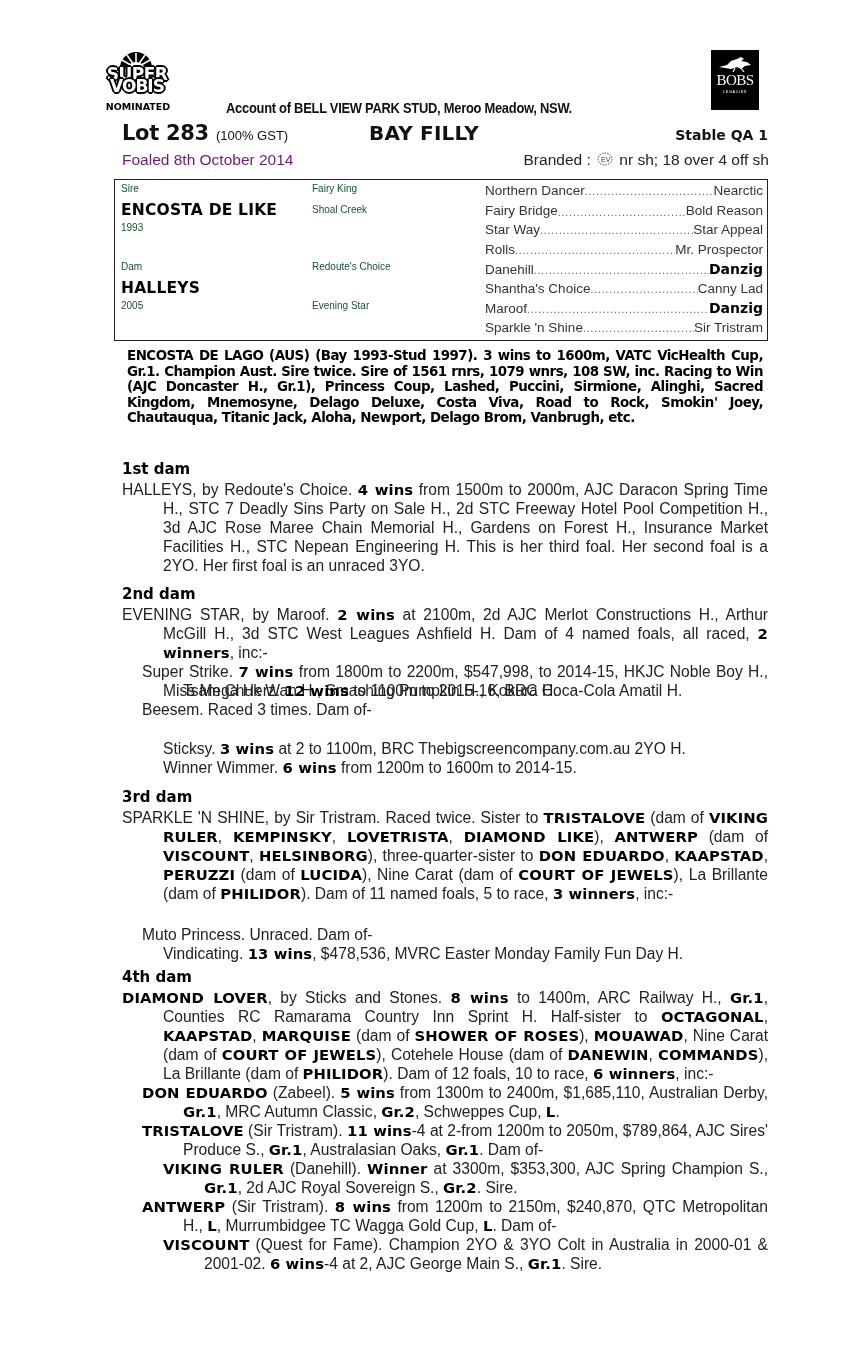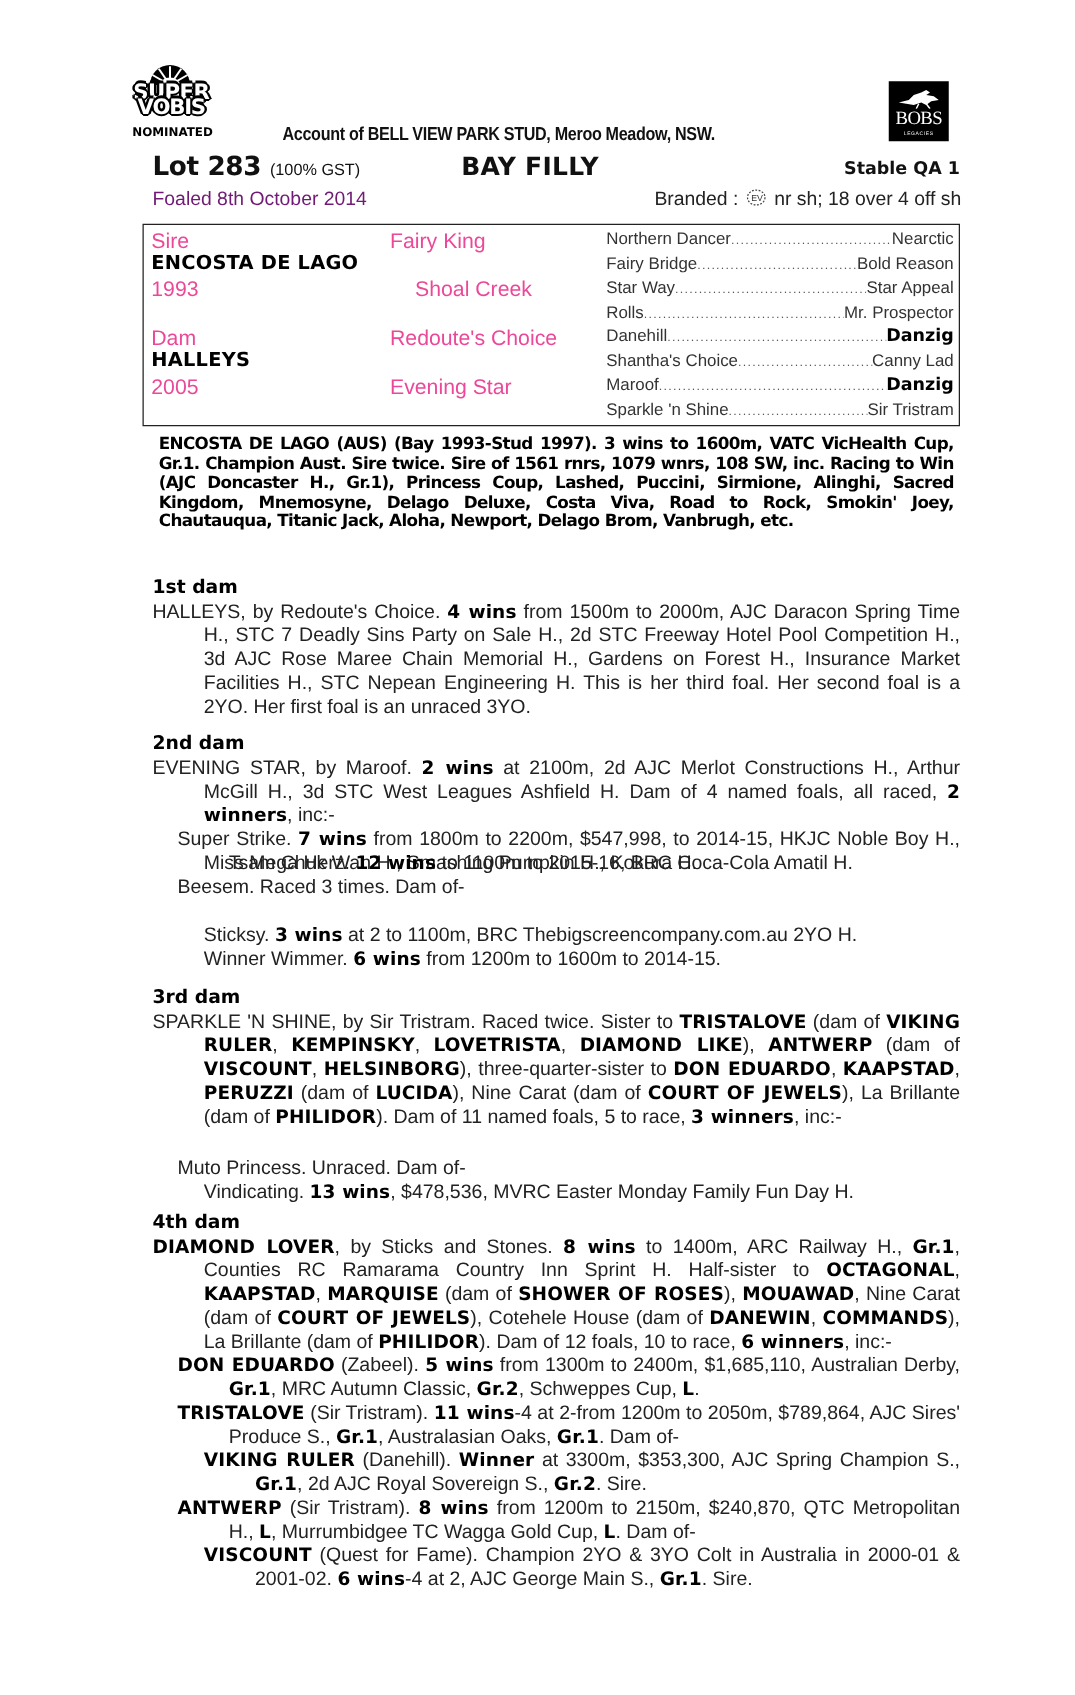--- a/index.html
+++ b/index.html
@@ -6,38 +6,38 @@
   body { width: 860px; height: 1356px; position: relative; overflow: hidden; color: #111; font-family: "Liberation Sans", sans-serif; }
   .abs { position: absolute; }
 
   
   .vobis { left: 94px; top: 48px; width: 86px; height: 64px; }
   .vobis .sun { position:absolute; left: 22px; top: 0px; width: 40px; height: 20px; }
   .vobis .super { position:absolute; left: 8px; top: 16px; width: 70px; text-align:center; font-family: "DejaVu Sans", sans-serif; font-weight: 900; font-size: 17px; letter-spacing: -0.5px; color:#fff; -webkit-text-stroke: 0; text-shadow: -1px -1px 0 #000, 1px -1px 0 #000, -1px 1px 0 #000, 1px 1px 0 #000, 0 2px 0 #000, 2px 0 0 #000, -2px 0 0 #000, 0 -2px 0 #000; }
   .vobis .vobis-word { position:absolute; left: 4px; top: 28px; width: 78px; text-align:center; font-family: "DejaVu Sans", sans-serif; font-weight: 900; font-size: 17px; letter-spacing: -1px; color:#fff; text-shadow: -1px -1px 0 #000, 1px -1px 0 #000, -1px 1px 0 #000, 1px 1px 0 #000, 0 2px 0 #000, 2px 0 0 #000, -2px 0 0 #000, 0 -2px 0 #000; }
   .vobis .nominated { position:absolute; left: 0; top: 53px; width: 88px; text-align:center; font-family: "DejaVu Sans", sans-serif; font-weight: 900; font-size: 9.5px; letter-spacing: 0px; color:#000; }
 
-  .bobs { left: 711px; top: 65px; width: 48px; height: 48px; background: #000; }
+  .bobs { left: 711px; top: 50px; width: 48px; height: 60px; background: #000; }
   .bobs .horse { position:absolute; left: 6px; top: 6px; width: 36px; height: 16px; }
   .bobs .bobs-word { position:absolute; left:0; top: 22px; width:48px; text-align:center; color:#fff; font-family: "Liberation Serif", serif; font-size: 15px; letter-spacing: -0.5px; }
   .bobs .bobs-sub { position:absolute; left:0; top: 39px; width:48px; text-align:center; color:#fff; font-family: "Liberation Sans", sans-serif; font-size: 4px; letter-spacing: 0.5px; }
 
   
   .account { left: 226px; top: 99px; font-family: "Liberation Sans", sans-serif; font-weight: bold; font-size: 15px; letter-spacing: -0.3px; transform: scaleX(0.86); transform-origin: left top; white-space: nowrap; }
   .lot { left: 122px; top: 121px; font-family: "DejaVu Sans", sans-serif; font-weight: bold; font-size: 21px; letter-spacing: -0.3px; white-space: nowrap; }
   .lot .gst { font-family: "Liberation Sans", sans-serif; font-weight: normal; font-size: 13px; letter-spacing: 0; }
   .sex { left: 369px; top: 121px; font-family: "DejaVu Sans", sans-serif; font-weight: bold; font-size: 20px; white-space: nowrap; letter-spacing: 0.2px; }
   .stable { right: 92px; top: 127px; font-family: "DejaVu Sans", sans-serif; font-weight: bold; font-size: 14px; white-space: nowrap; }
   .foaled { left: 122px; top: 151px; font-size: 15.5px; white-space: nowrap; color:#701a75; }
   .branded { right: 91px; top: 151px; font-size: 15.5px; white-space: nowrap; color:#222;margin-left:40px; }
   .brand-mark { display:inline-block; width: 16px; height: 14px; vertical-align: -1px; margin: 0 2px; }
 
   
   .pedigree { left: 114px; top: 179px; width: 654px; height: 162px; border: 1.5px solid #222; box-sizing: border-box; }
-  .ped-cell { position: absolute; white-space: nowrap; font-size: 17px; color:#ec4899; }
+  .ped-cell { position: absolute; white-space: nowrap; font-size: 10px; color:#14532d; }
   .ped-name { font-family: "DejaVu Sans", sans-serif; font-weight: bold; font-size: 15.5px; color:#000; letter-spacing: 0.2px; }
   .ped-row { position:absolute; left: 370px; width: 278px; font-size: 13.5px; color:#333; display:flex; align-items: baseline; white-space: nowrap; overflow: hidden; }
   .ped-row .leader { flex: 1; overflow: hidden; color:#555; letter-spacing: 1px; font-size: 10px; }
   .ped-row .leader::after { content: "............................................................................................................................"; }
   .ped-row .sire-of { text-align:right; }
   .ped-row .bold { font-family: "DejaVu Sans", sans-serif; font-weight: bold; color:#000; font-size: 14px; }
 
   
   .sire-summary { left: 127px; top: 348px; width: 636px; font-family: "DejaVu Sans", sans-serif; font-weight: bold; font-size: 13.4px; line-height: 15.5px; text-align: justify; letter-spacing: -0.5px; color:#000; }
 
@@ -88,28 +88,28 @@
   <span>Branded :</span>
   <svg class="brand-mark" viewBox="0 0 16 14">
     <ellipse cx="8" cy="7" rx="7" ry="6" fill="none" stroke="#444" stroke-width="1" stroke-dasharray="1.5 1.2"></ellipse>
     <text x="4" y="10" font-size="7" fill="#333" font-family="Liberation Sans, sans-serif">EV</text>
   </svg>
   <span>nr sh; 18 over 4 off sh</span>
 </div>
 
 <div class="abs pedigree">
   <div class="ped-cell" style="left:6px; top:3px;">Sire</div>
-  <div class="ped-cell ped-name" style="left:6px; top:21px;">ENCOSTA DE LAGO</div>
+  <div class="ped-cell ped-name" style="left:6px; top:21px;">ENCOSTA DE LIKE</div>
   <div class="ped-cell" style="left:6px; top:42px;">1993</div>
   <div class="ped-cell" style="left:6px; top:81px;">Dam</div>
   <div class="ped-cell ped-name" style="left:6px; top:99px;">HALLEYS</div>
   <div class="ped-cell" style="left:6px; top:120px;">2005</div>
 
   <div class="ped-cell" style="left:197px; top:3px;">Fairy King</div>
-  <div class="ped-cell" style="left:197px; top:42px;margin-left:20px;">Shoal Creek</div>
+  <div class="ped-cell" style="left:197px; top:24px;">Shoal Creek</div>
   <div class="ped-cell" style="left:197px; top:81px;">Redoute's Choice</div>
   <div class="ped-cell" style="left:197px; top:120px;">Evening Star</div>
 
   <div class="ped-row" style="top:3px;">
       <span>Northern Dancer</span>
       <span class="leader"></span>
       <span class="sire-of">Nearctic</span>
     </div>
   <div class="ped-row" style="top:23px;align-items:flex-end;">
       <span>Fairy Bridge</span>

